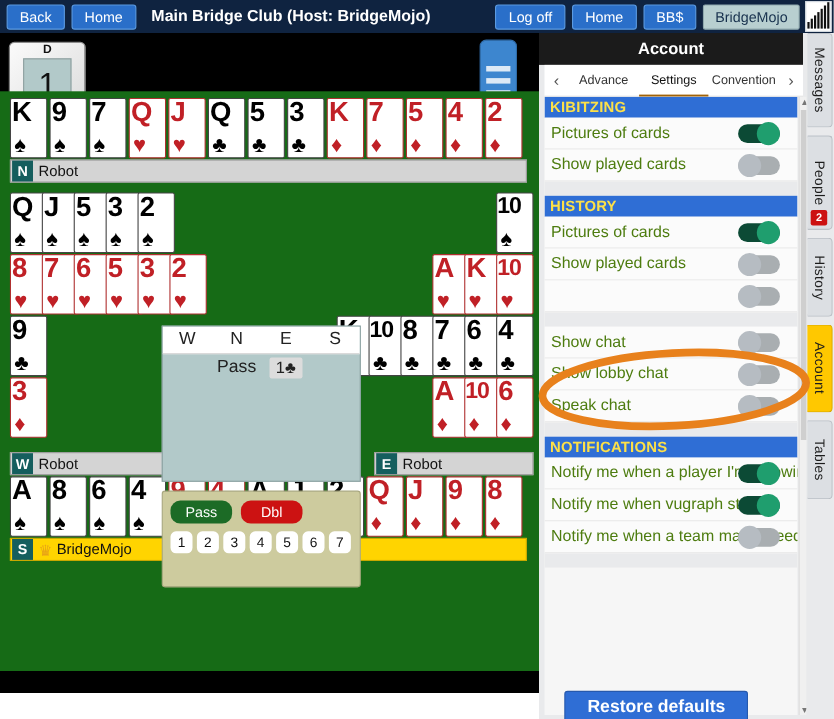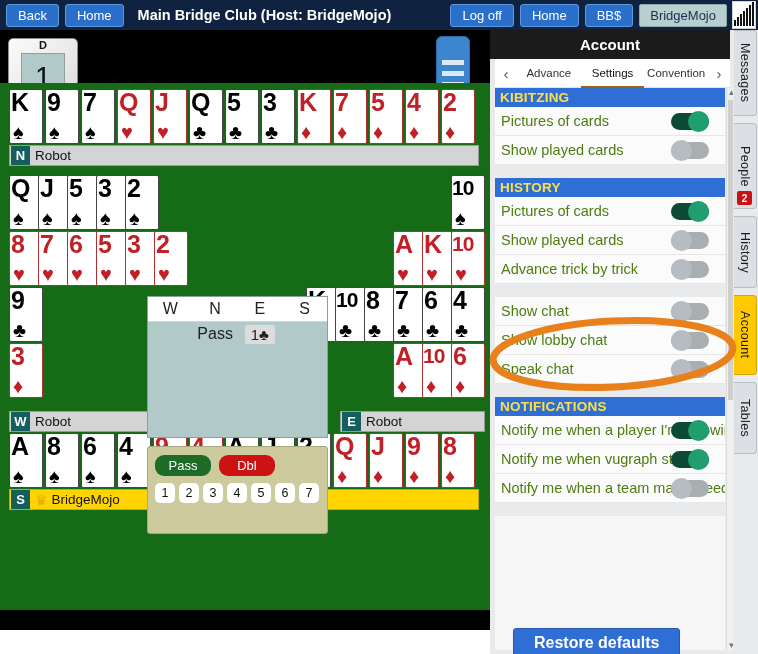--- a/index.html
+++ b/index.html
@@ -593,21 +593,20 @@
             <div class="knob"></div>
           </div>
         </div>
         <div class="opt-row">
           <div class="opt-label">Show played cards</div>
           <div class="toggle off">
             <div class="knob"></div>
           </div>
         </div>
         <div class="opt-row">
-          <div class="opt-label">Advance trick by trick</div>
           <div class="toggle off">
             <div class="knob"></div>
           </div>
         </div>
         <div class="gap-row"></div>
         <div class="opt-row">
           <div class="opt-label">Show chat</div>
           <div class="toggle off">
             <div class="knob"></div>
           </div>

